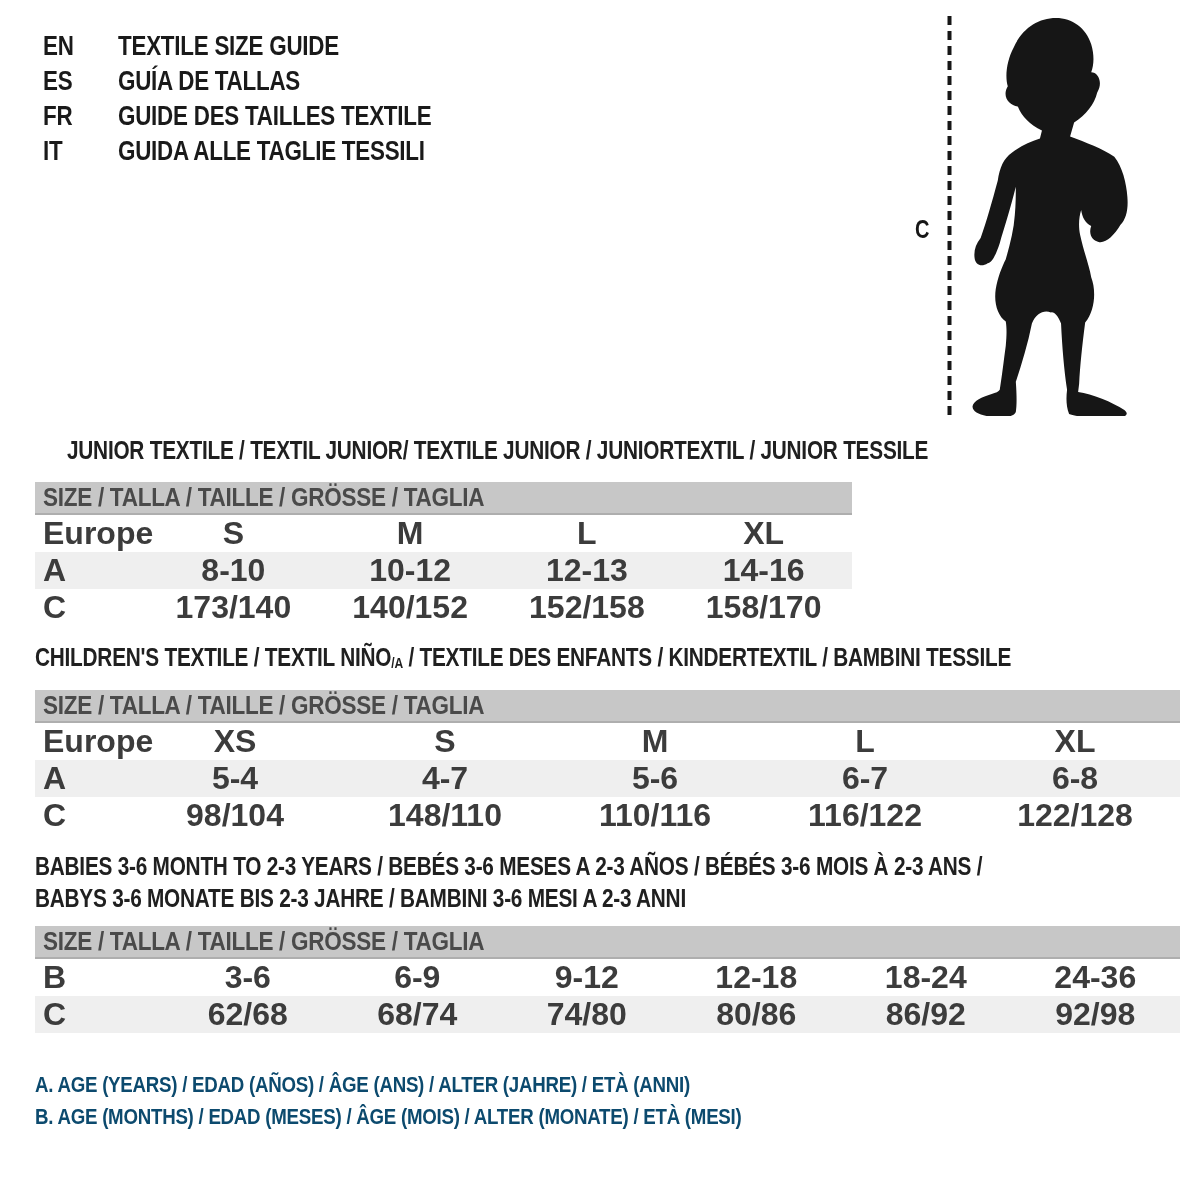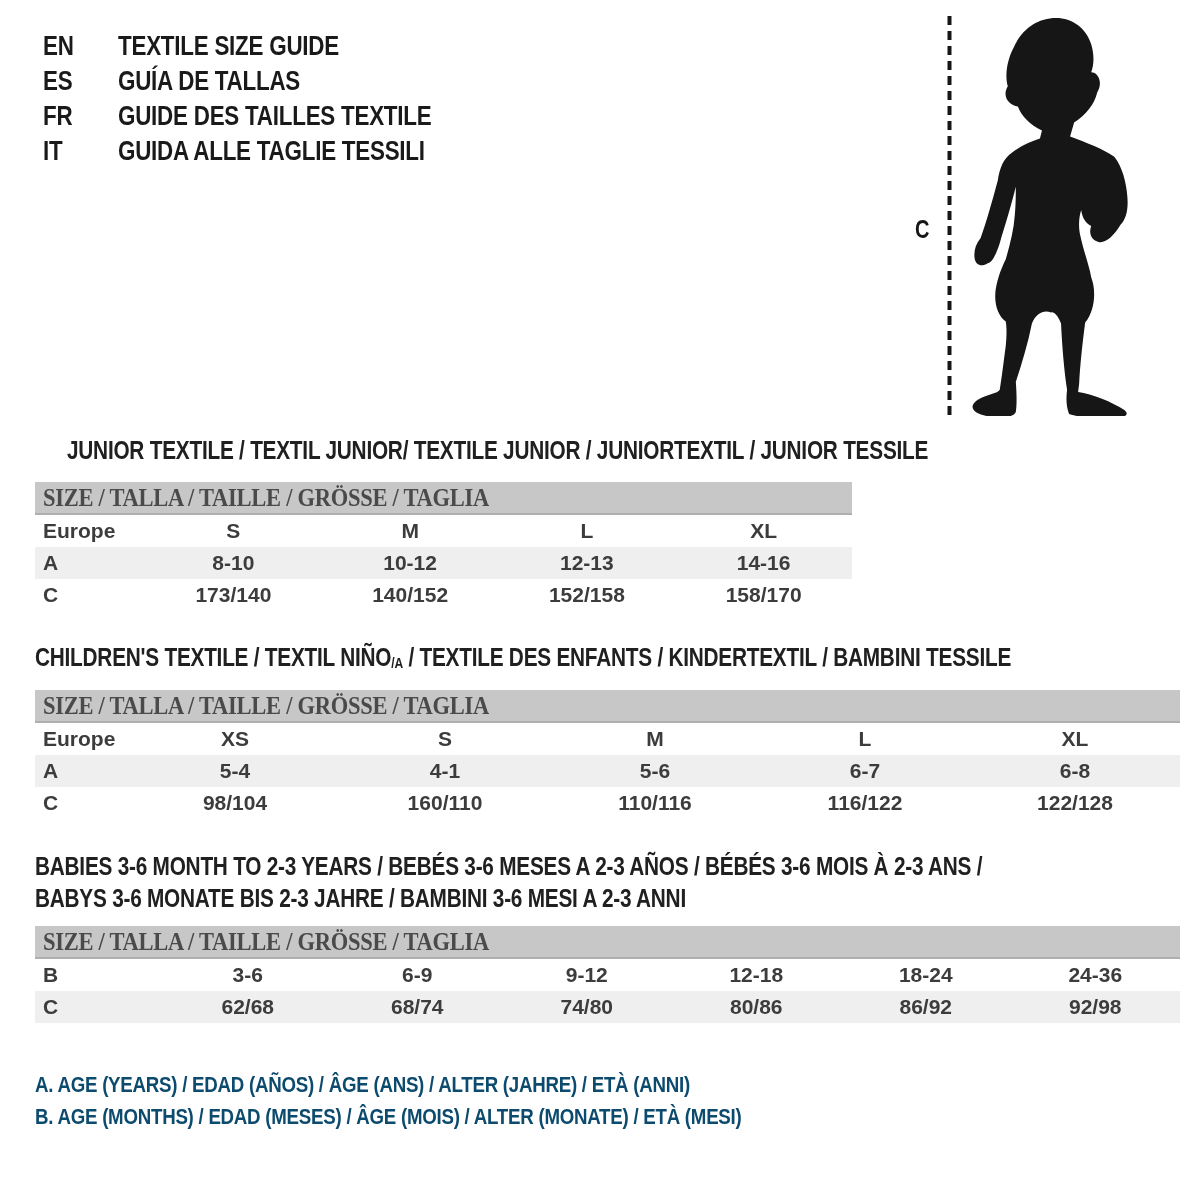--- a/index.html
+++ b/index.html
@@ -21,23 +21,23 @@
   .measure-label{position:absolute;left:915px;top:215px;font-size:25px;color:#161616;}
   .silhouette{position:absolute;left:963px;top:14px;}
 
   
   .sec-heading{position:absolute;font-size:26px;color:#202020;line-height:32px;}
   .subscript{font-size:0.58em;position:relative;top:0.12em;}
 
   
   table{position:absolute;border-collapse:collapse;table-layout:fixed;}
   th.bar{background:#c7c7c7;border-bottom:2px solid #aeaeae;height:31px;
-         text-align:left;padding:0 0 0 8px;font-size:25px;color:#4a4a4a;font-weight:700;font-family:Liberation Serif, serif;}
+         text-align:left;padding:0 0 0 8px;font-size:25px;color:#4a4a4a;font-weight:700;}
   th.bar .cond{transform:scaleX(0.90);}
-  td{height:32px;text-align:center;font-size:21px;color:#3c3c3c;font-weight:700;padding:0;}
+  td{height:32px;text-align:center;font-size:32px;color:#3c3c3c;font-weight:700;padding:0;}
   td.rowlabel{text-align:left;padding-left:8px;}
   tr.alt{background:#efefef;}
   .t-junior{left:35px;top:482px;width:817px;}
   .t-children{left:35px;top:690px;width:1145px;}
   .t-babies{left:35px;top:926px;width:1145px;}
   .h-junior{left:35px;top:434px;margin-left:32px;}
   .h-children{left:35px;top:641px;}
   .h-babies{left:35px;top:850px;}
 
   
@@ -164,29 +164,29 @@
         <td class="rowlabel">Europe</td>
         <td>XS</td>
         <td>S</td>
         <td>M</td>
         <td>L</td>
         <td>XL</td>
       </tr>
       <tr class="alt">
         <td class="rowlabel">A</td>
         <td>5-4</td>
-        <td>4-1</td>
+        <td>4-7</td>
         <td>5-6</td>
         <td>6-7</td>
         <td>6-8</td>
       </tr>
       <tr>
         <td class="rowlabel">C</td>
         <td>98/104</td>
-        <td>160/110</td>
+        <td>148/110</td>
         <td>110/116</td>
         <td>116/122</td>
         <td>122/128</td>
       </tr>
     </tbody>
   </table>
 
   <div class="sec-heading h-babies">
     <div><span class="cond">BABIES 3-6 MONTH TO 2-3 YEARS / BEBÉS 3-6 MESES A 2-3 AÑOS / BÉBÉS 3-6 MOIS À 2-3 ANS /</span></div>
     <div><span class="cond">BABYS 3-6 MONATE BIS 2-3 JAHRE / BAMBINI 3-6 MESI A 2-3 ANNI</span></div>

